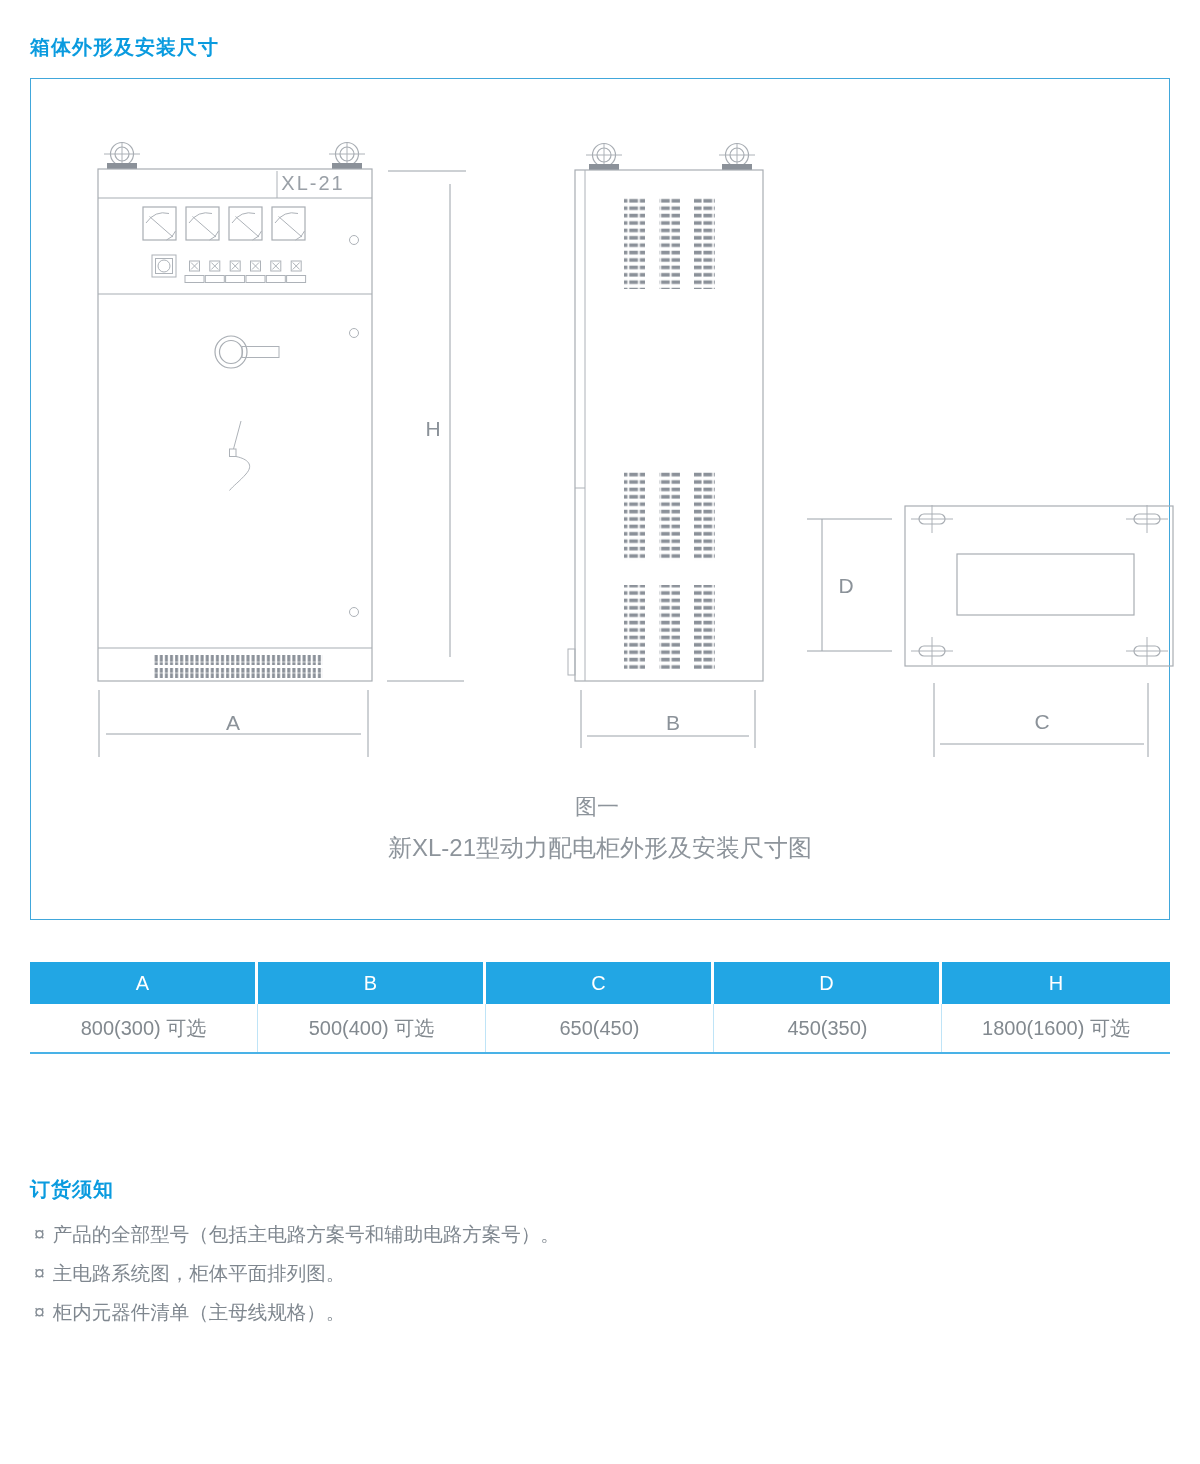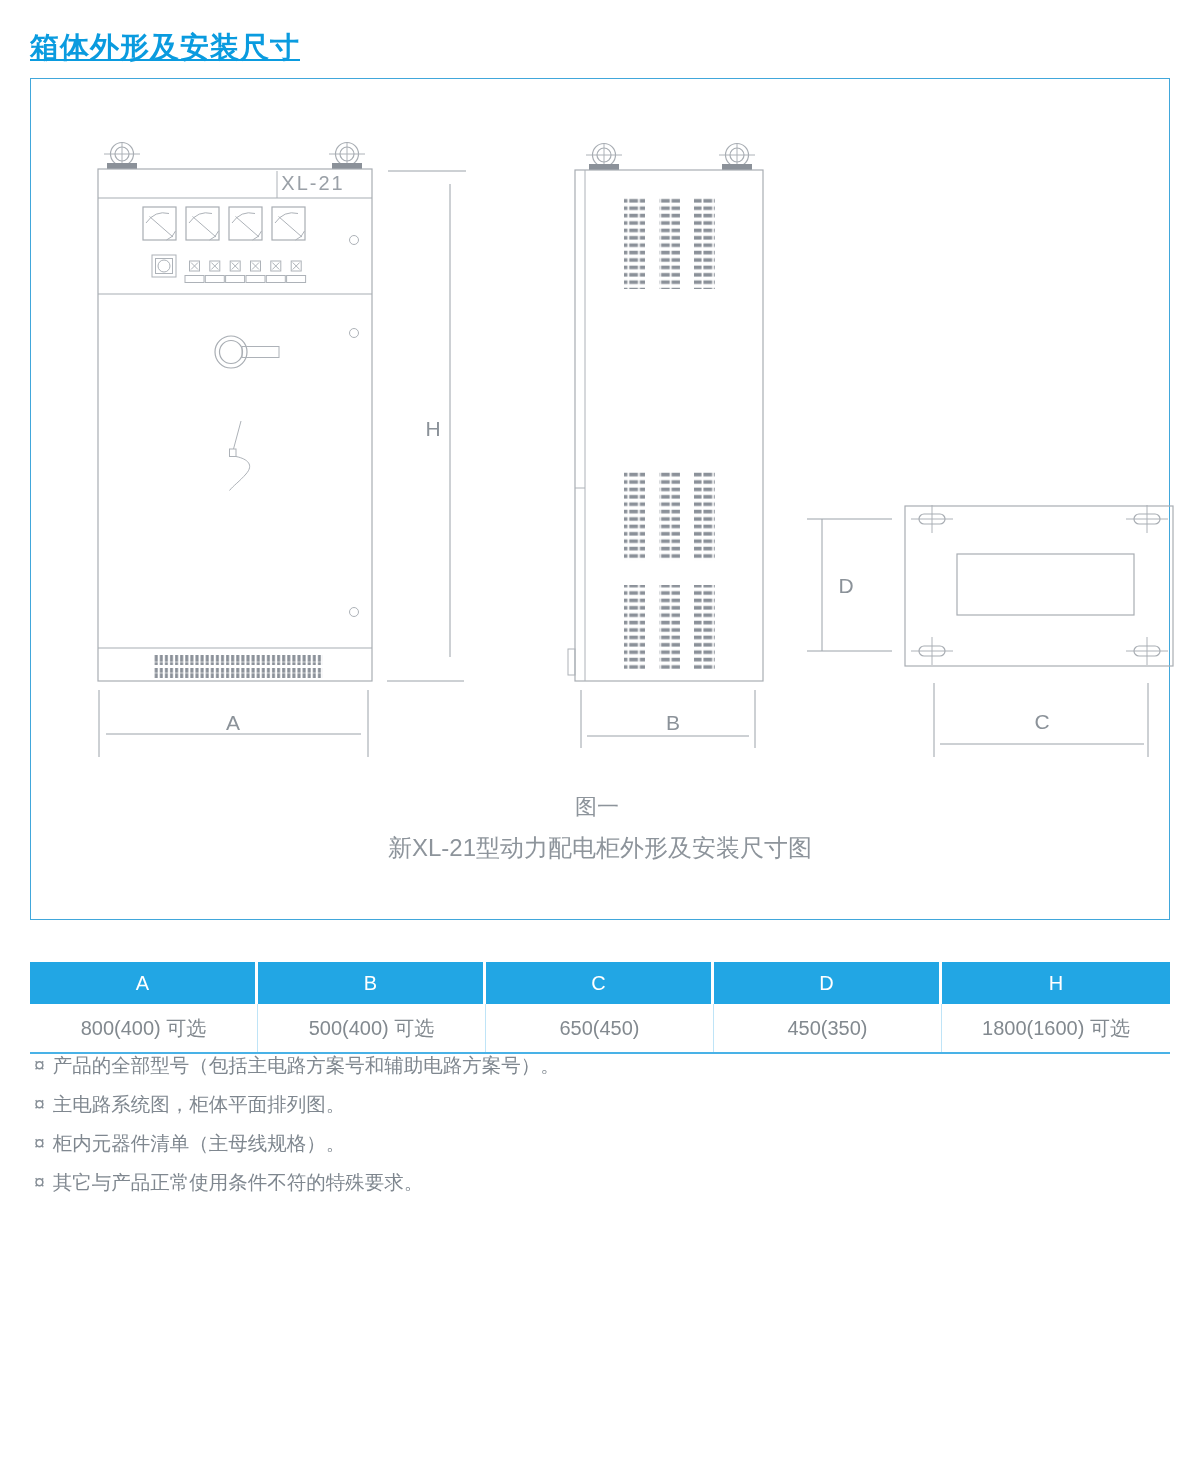--- a/index.html
+++ b/index.html
@@ -3,22 +3,22 @@
 <meta charset="utf-8">
 <style>
   html,body{margin:0;padding:0;background:#ffffff;}
   .page{
     width:1200px;height:1464px;margin:0 auto;background:#fff;
     font-family:"Liberation Sans","DejaVu Sans",sans-serif;
     box-sizing:border-box;overflow:hidden;
   }
   .section-title{
     margin:32px 30px 15px 30px;
-    font-size:29px;line-height:31px;font-weight:bold;
-    color:#0a9bdf;letter-spacing:1px;text-decoration:underline;
+    font-size:20px;line-height:31px;font-weight:bold;
+    color:#0a9bdf;letter-spacing:1px;
   }
   .figure-box{
     margin:0 30px;height:840px;border:1px solid #41a7db;
     background:#fff;box-sizing:content-box;padding-left:36px;
   }
   .figure-box svg{display:block;}
 
   
   .ln{stroke:#a8adb3;fill:none;stroke-width:1.2;}
   .thin{stroke:#adb2b8;fill:none;stroke-width:1;}
@@ -226,38 +226,36 @@
       <tr>
         <th>A</th>
         <th>B</th>
         <th>C</th>
         <th>D</th>
         <th>H</th>
       </tr>
     </thead>
     <tbody>
       <tr>
-        <td>800(400) 可选</td>
+        <td>800(300) 可选</td>
         <td>500(400) 可选</td>
         <td>650(450)</td>
         <td>450(350)</td>
         <td>1800(1600) 可选</td>
       </tr>
     </tbody>
   </table>
 
+  <h2 class="section-title notes-title">订货须知</h2>
 
   <ul class="notes">
     <li>
       <span class="bullet">¤</span><span>产品的全部型号（包括主电路方案号和辅助电路方案号）。</span>
     </li>
     <li>
       <span class="bullet">¤</span><span>主电路系统图，柜体平面排列图。</span>
     </li>
     <li>
       <span class="bullet">¤</span><span>柜内元器件清单（主母线规格）。</span>
     </li>
-    <li>
-      <span class="bullet">¤</span><span>其它与产品正常使用条件不符的特殊要求。</span>
-    </li>
   </ul>
 
 </div>
 
 </body></html>

